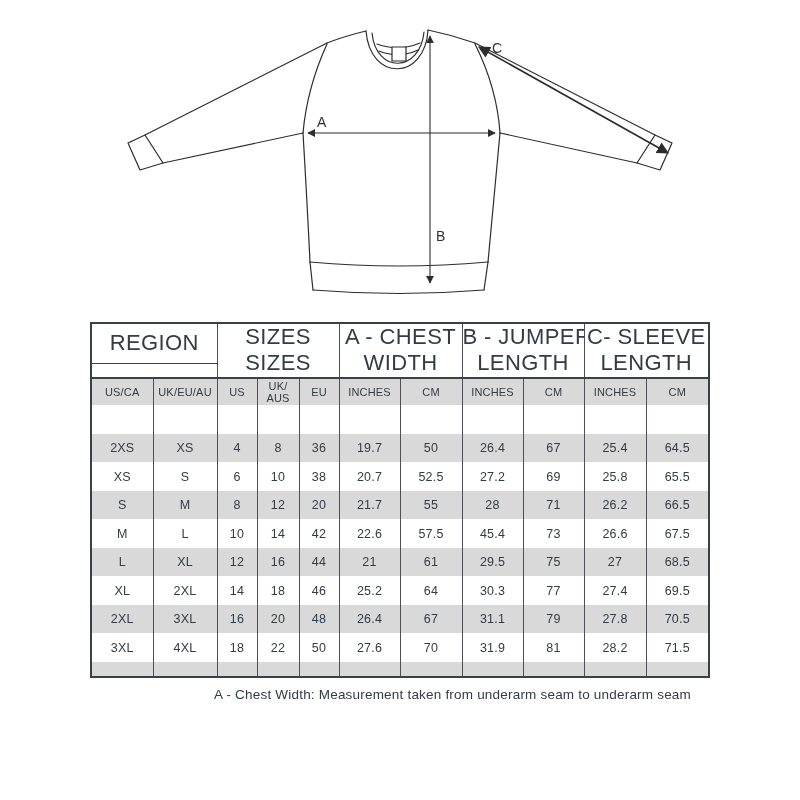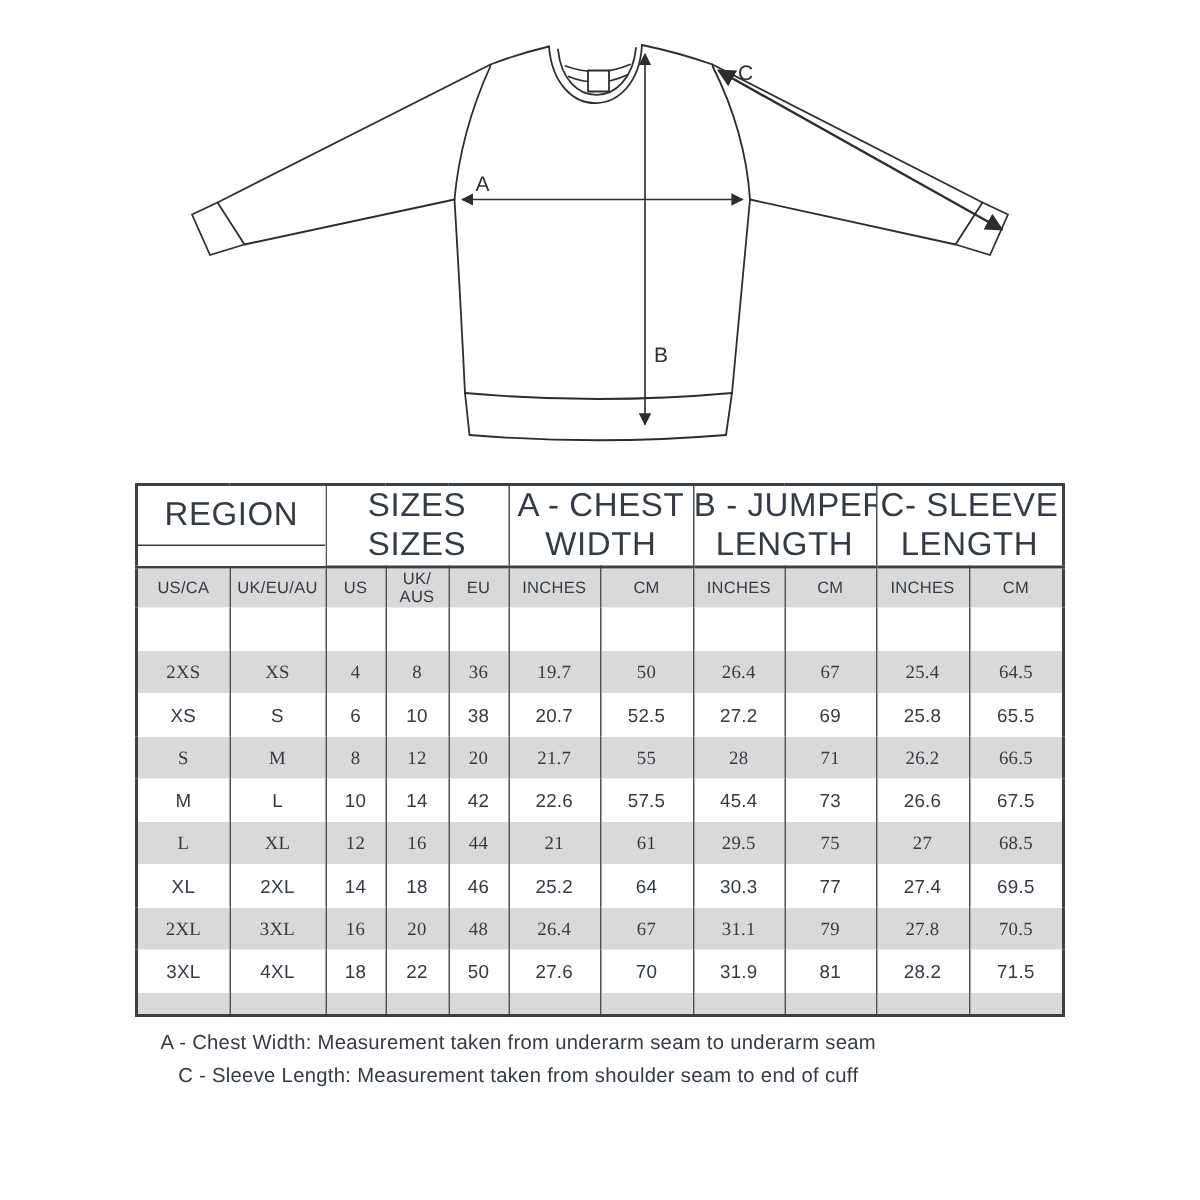--- a/index.html
+++ b/index.html
@@ -60,26 +60,26 @@
   tr.sub th{
     background:var(--shade);
     font-size:11px;
     line-height:1.1;
     letter-spacing:0.2px;
   }
   tr.sub th .l{display:block;}
   tr.gap-top{height:29px;background:#ffffff;}
   tr.data-row{height:28.5px;font-size:12.5px;}
   tr.data-row td{font-size:12.5px;letter-spacing:0.2px;}
-  tr.shade{background:var(--shade);font-family:Liberation Serif, serif;}
+  tr.shade{background:var(--shade);}
   tr.gap-bottom{height:15px;background:var(--shade);}
   
   .notes{
     position:absolute;left:0;top:684px;width:691px;
-    text-align:center;
+    text-align:right;
     font-size:13.5px;
     line-height:22px;
     color:var(--ink);
     letter-spacing:0.2px;
   }
 </style>
 </head>
 <body>
 
 <div class="page">
@@ -337,16 +337,15 @@
           <td></td>
           <td></td>
           <td></td>
           <td></td>
         </tr>
       </tbody>
   </table>
 
   <div class="notes">
     <div>A - Chest Width: Measurement taken from underarm seam to underarm seam</div>
-    <div>C - Sleeve Length: Measurement taken from shoulder seam to end of cuff</div>
   </div>
 
 </div>
 
 </body></html>

